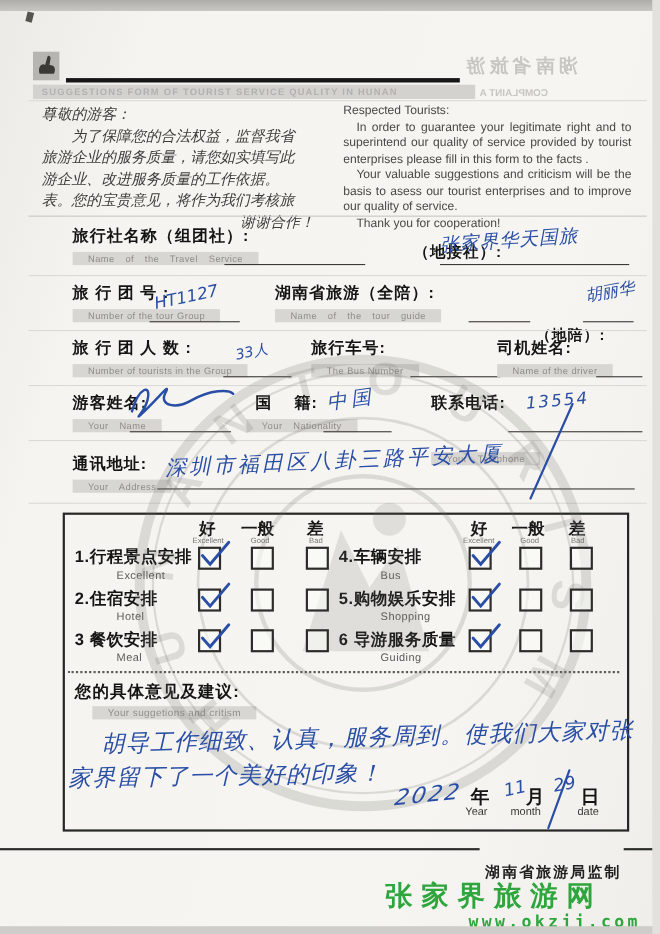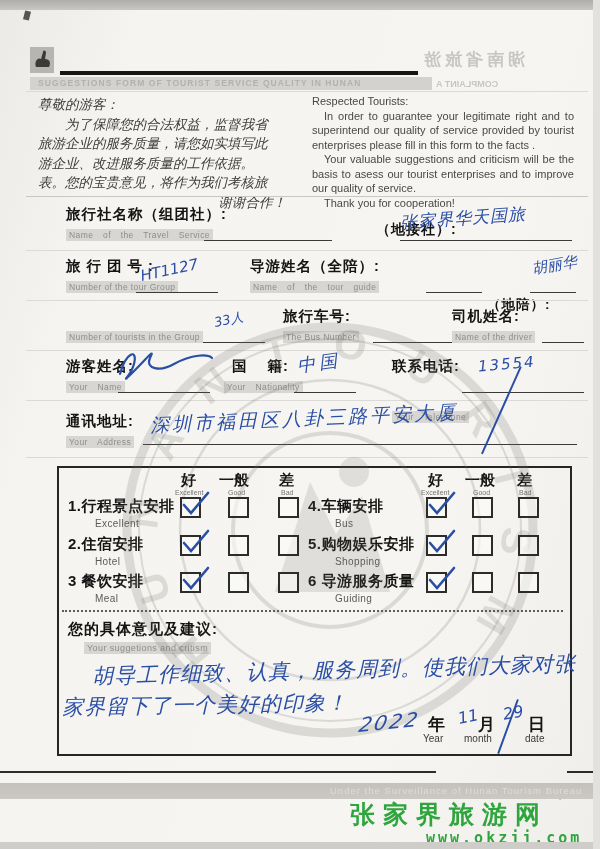--- a/index.html
+++ b/index.html
@@ -5,21 +5,21 @@
   html,body{margin:0;padding:0;background:#8d8b88;}
   .page{position:relative;width:600px;height:849px;margin:0 auto;overflow:hidden;
         background:linear-gradient(105deg,#eceae6 0%,#f5f4f0 18%,#f6f5f1 70%,#efeeea 100%);
         font-family:"Liberation Sans",sans-serif;color:#1c1c1c;}
   .strip-top{position:absolute;left:0;top:0;width:600px;height:10px;background:linear-gradient(#aFada9,#c9c7c3);}
   .strip-bottom{position:absolute;left:0;top:842px;width:600px;height:7px;background:#cfcdc9;}
   .strip-right{position:absolute;left:593px;top:0;width:7px;height:849px;background:#e3e1dd;}
   .abs{position:absolute;}
   .rowline{position:absolute;left:26px;width:562px;height:1px;background:#dcdad6;}
   .lbl{position:absolute;font-weight:bold;font-size:14.5px;letter-spacing:1px;color:#141414;white-space:nowrap;}
-  .sub{position:absolute;font-size:8.5px;color:#8f8d8a;background:#d8d6d2;padding:1px 3px;white-space:nowrap;letter-spacing:.4px;}
+  .sub{position:absolute;font-size:8.5px;color:#8f8d8a;background:#d8d6d2;padding:1px 14px;white-space:nowrap;letter-spacing:.4px;}
   .sub.plain{background:none;color:#5c5a58;font-size:10px;}
   .spread{word-spacing:7px;}
   .ul{position:absolute;height:0;border-bottom:1.6px solid #3c3a38;}
   .hw{position:absolute;color:var(--ink,#2a4ea6);font-family:"DejaVu Sans",sans-serif;font-style:italic;white-space:nowrap;z-index:5;}
   .stroke{position:absolute;width:2px;background:var(--ink,#2a4ea6);transform-origin:top left;z-index:5;border-radius:2px;}
   .title{position:absolute;font-weight:bold;font-size:23px;letter-spacing:2px;color:#121212;white-space:nowrap;}
   .title-ul{position:absolute;background:#161616;}
   .band{position:absolute;background:#d4d2ce;}
   .band-txt{font-weight:bold;font-size:8.5px;letter-spacing:1.1px;color:#b3b1af;line-height:13px;padding-left:8px;white-space:nowrap;}
   .mirror{transform:scaleX(-1);color:#c8c6c2;position:absolute;white-space:nowrap;}
@@ -92,29 +92,30 @@
   <div class="lbl" style="left:336px;top:221px;font-size:14px;margin-left:40px;">（地接社）:</div>
   <div class="hw" style="left:400px;top:207px;font-size:17px;transform:rotate(-4deg);letter-spacing:1px;">张家界华天国旅</div>
   <div class="ul" style="left:400px;top:240px;width:172px;"></div>
 
   <div class="rowline" style="top:250px;"></div>
 
   <div class="lbl" style="left:66px;top:257px;">旅 行 团 号 :</div>
   <div class="sub" style="left:66px;top:281px;">Number of the tour Group</div>
   <div class="hw" style="left:140px;top:261px;font-size:15px;transform:rotate(-12deg);">HT1127</div>
   <div class="ul" style="left:136px;top:292px;width:82px;"></div>
-  <div class="lbl" style="left:250px;top:257px;">导游姓名（全陪）:</div>
+  <div class="lbl" style="left:250px;top:257px;">湖南省旅游（全陪）:</div>
   <div class="sub spread" style="left:250px;top:281px;">Name of the tour guide</div>
   <div class="ul" style="left:426px;top:292px;width:56px;"></div>
   <div class="lbl" style="left:487px;top:270px;font-size:13.5px;margin-top:26px;">（地陪）:</div>
   <div class="hw" style="left:532px;top:256px;font-size:15px;transform:rotate(-10deg);">胡丽华</div>
   <div class="ul" style="left:530px;top:292px;width:46px;"></div>
 
   <div class="rowline" style="top:300px;"></div>
 
+  <div class="lbl" style="left:66px;top:307px;">旅 行 团 人 数 :</div>
   <div class="sub" style="left:66px;top:331px;">Number of tourists in the Group</div>
   <div class="hw" style="left:214px;top:311px;font-size:13px;transform:rotate(-12deg);">33人</div>
   <div class="ul" style="left:203px;top:342px;width:62px;"></div>
   <div class="lbl" style="left:283px;top:307px;">旅行车号:</div>
   <div class="sub" style="left:283px;top:331px;">The Bus Number</div>
   <div class="ul" style="left:373px;top:342px;width:82px;"></div>
   <div class="lbl" style="left:452px;top:307px;">司机姓名:</div>
   <div class="sub" style="left:452px;top:331px;">Name of the driver</div>
   <div class="ul" style="left:542px;top:342px;width:42px;"></div>
 
@@ -232,23 +233,20 @@
   <div class="datechar" style="left:478px;top:713px;">月</div>
   <div class="datesub" style="left:464px;top:733px;">month</div>
   <div class="hw" style="left:503px;top:703px;font-size:16px;transform:rotate(-10deg);">29</div>
   <div class="datechar" style="left:528px;top:713px;">日</div>
   <div class="datesub" style="left:525px;top:733px;">date</div>
   <div class="stroke" style="left:517px;top:699px;height:58px;transform:rotate(20deg);"></div>
 
   <div class="footline" style="left:0;top:771px;width:436px;"></div>
   <div class="foot-txt" style="left:441px;top:763px;">湖南省旅游局监制</div>
   <div class="footline" style="left:567px;top:771px;width:33px;"></div>
-  <div class="grayband">
-    <div class="grayband-txt">Under the Surveillance of Hunan Tourism Bureau</div>
-  </div>
   <div class="site" style="left:350px;top:798px;">张家界旅游网</div>
   <div class="url" style="left:426px;top:829px;">www.okzjj.com</div>
 
   <svg class="seal" viewBox="0 0 440 420">
     <g stroke="rgba(110,108,104,0.20)" fill="none">
       <circle cx="220" cy="210" r="203" stroke-width="9"></circle>
       <circle cx="220" cy="210" r="191" stroke-width="2"></circle>
       <circle cx="220" cy="210" r="150" stroke-width="2.5"></circle>
       <circle cx="220" cy="210" r="97" stroke-width="4"></circle>
     </g>

